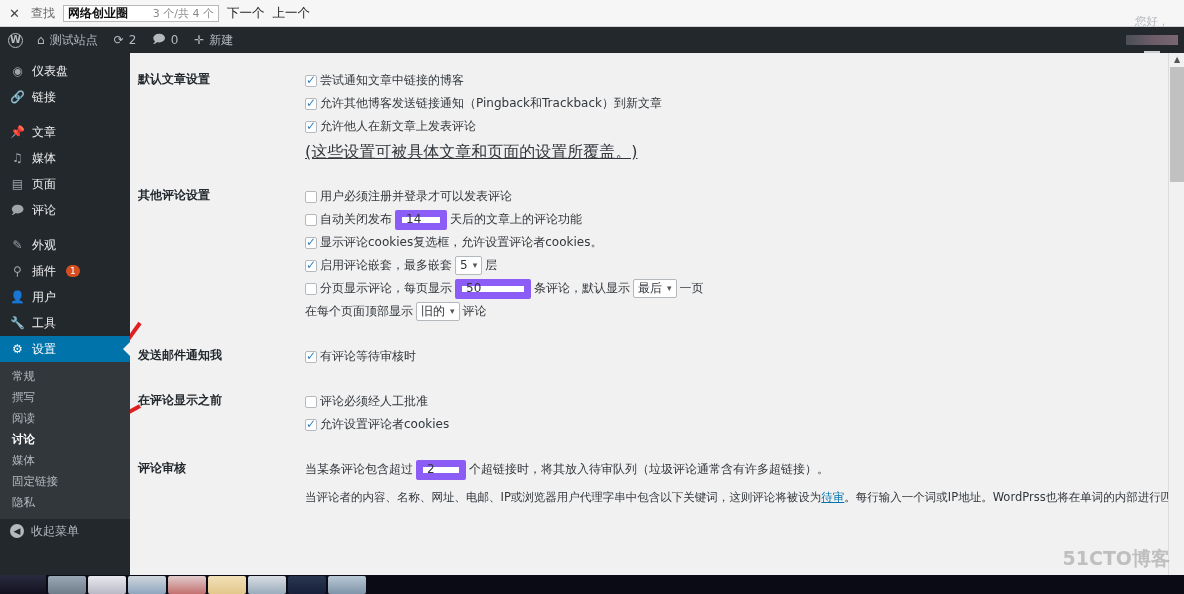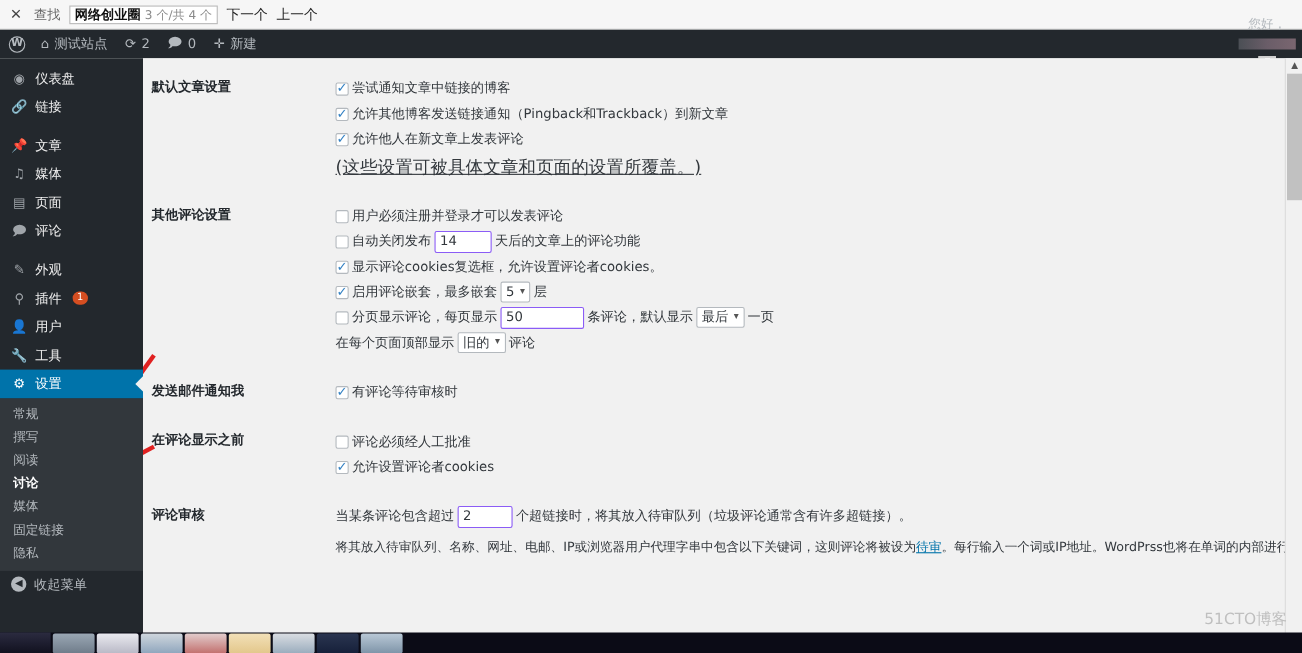--- a/index.html
+++ b/index.html
@@ -5,21 +5,21 @@
   * { box-sizing: border-box; margin:0; padding:0; }
   html,body { width:1184px; height:594px; overflow:hidden;
     font-family:"DejaVu Sans","Liberation Sans",sans-serif; }
   body { background:#f1f1f1; position:relative; }
 
   
   #findbar { height:27px; background:#f6f6f6; border-bottom:1px solid #d4d4d4;
     display:flex; align-items:center; padding:0 6px; gap:8px; font-size:12px; color:#333; }
   #findbar .close-x { color:#444; font-size:13px; cursor:pointer; padding:0 3px; }
   #findbar .find-label { color:#666; font-size:12px; }
-  #findbar .find-box { width:135px; height:17px; background:#fff; border:1px solid #b8b8b8;
+  #findbar .find-box { width:156px; height:17px; background:#fff; border:1px solid #b8b8b8;
     display:flex; align-items:center; justify-content:space-between; padding:0 4px; }
   #findbar .find-val { font-size:12px; color:#111; font-weight:bold; }
   #findbar .find-count { font-size:11px; color:#8a8a8a; }
   #findbar .nav-btn { font-size:12.5px; color:#222; cursor:pointer; }
 
   
   #adminbar { height:26px; background:#23282d; display:flex; align-items:center;
     color:#b4b9be; font-size:12px; position:relative; }
   #adminbar .ab-item { display:flex; align-items:center; gap:5px; padding:0 8px; height:26px; cursor:pointer; }
   #adminbar .ab-item.logo { padding-left:8px; padding-right:6px; }
@@ -67,21 +67,21 @@
   .row-label { width:175px; flex:0 0 175px; padding-left:8px; font-size:12px;
     font-weight:bold; color:#23282d; padding-top:2px; }
   .row-body { flex:1; font-size:12px; color:#32373c; }
   .cb-line { display:flex; align-items:center; gap:3px; min-height:23px; line-height:17px; }
   .cb { width:12px; height:12px; flex:0 0 12px; border:1px solid #b4b9be; background:#fff;
     border-radius:2px; position:relative; cursor:pointer; }
   .cb.checked::after { content:"✓"; position:absolute; left:0px; top:-3px;
     font-size:12px; color:#3582c4; line-height:14px; }
   .note { color:#32373c; text-decoration:underline; font-size:16px; padding-top:4px;
     display:inline-block; }
-  .txtbox { border:1px solid #8b5cf6; background:#fff; height:20px; font-size:12px;
+  .txtbox { border:7px solid #8b5cf6; background:#fff; height:20px; font-size:12px;
     padding:0 4px; display:inline-flex; align-items:center; color:#32373c; border-radius:2px; }
   .selbox { border:1px solid #b4b9be; background:#fff; height:19px; font-size:12px;
     padding:0 4px; display:inline-flex; align-items:center; gap:5px; color:#32373c;
     border-radius:2px; cursor:pointer; }
   .selbox .caret { font-size:9px; color:#555; }
   .section-gap { height:22px; }
   .link { color:#0073aa; text-decoration:underline; cursor:pointer; }
   .small-text { font-size:11.5px; line-height:18px; color:#32373c; }
 
   
@@ -93,22 +93,22 @@
     color:#555; font-size:8px; text-align:center; line-height:13px; }
 
   
   .arrow-svg { position:absolute; pointer-events:none; }
 
   
   #taskbar { position:absolute; left:0; bottom:0; width:1184px; height:19px;
     background:#0b0b16; display:flex; align-items:center; }
   #taskbar .start { width:46px; height:19px; background:linear-gradient(180deg,#2b2b40,#11111f); }
   #taskbar .tb-icon { width:38px; height:18px; margin-left:2px; border-radius:2px; }
-  #watermark { position:absolute; right:14px; bottom:22px; font-size:14px;
-    color:rgba(150,150,150,.55); font-weight:normal; }
+  #watermark { position:absolute; right:14px; bottom:22px; font-size:19px;
+    color:rgba(150,150,150,.55); font-weight:bold; }
 </style>
 </head>
 <body>
 
 <div id="findbar">
   <span class="close-x">✕</span>
   <span class="find-label">查找</span>
   <span class="find-box">
     <span class="find-val">网络创业圈</span>
     <span class="find-count">3 个/共 4 个</span>
@@ -312,21 +312,21 @@
 
     <div class="form-row">
       <div class="row-label">评论审核</div>
       <div class="row-body">
         <div class="cb-line" style="padding-left:0;">
           <span>当某条评论包含超过</span>
           <span class="txtbox" style="width:50px;">2</span>
           <span>个超链接时，将其放入待审队列（垃圾评论通常含有许多超链接）。</span>
         </div>
         <div class="small-text" style="margin-top:7px; white-space:nowrap;">
-          <span>将其放入待审队列、名称、网址、电邮、IP或浏览器用户代理字串中包含以下关键词，这则评论将被设为</span><span class="link">待审</span><span>。每行输入一个词或IP地址。WordPrss也将在单词的内部进行匹配，所</span>
+          <span>当评论者的内容、名称、网址、电邮、IP或浏览器用户代理字串中包含以下关键词，这则评论将被设为</span><span class="link">待审</span><span>。每行输入一个词或IP地址。WordPrss也将在单词的内部进行匹配，所</span>
         </div>
       </div>
     </div>
 
     <svg class="arrow-svg" style="left:-110px; top:265px; width:130px; height:110px;">
       <defs>
           <marker id="ah1" markerWidth="6" markerHeight="6" refX="3" refY="3" orient="auto">
         <path d="M0,0 L6,3 L0,6 z" fill="#e02020"></path>
           </marker>
         </defs>

